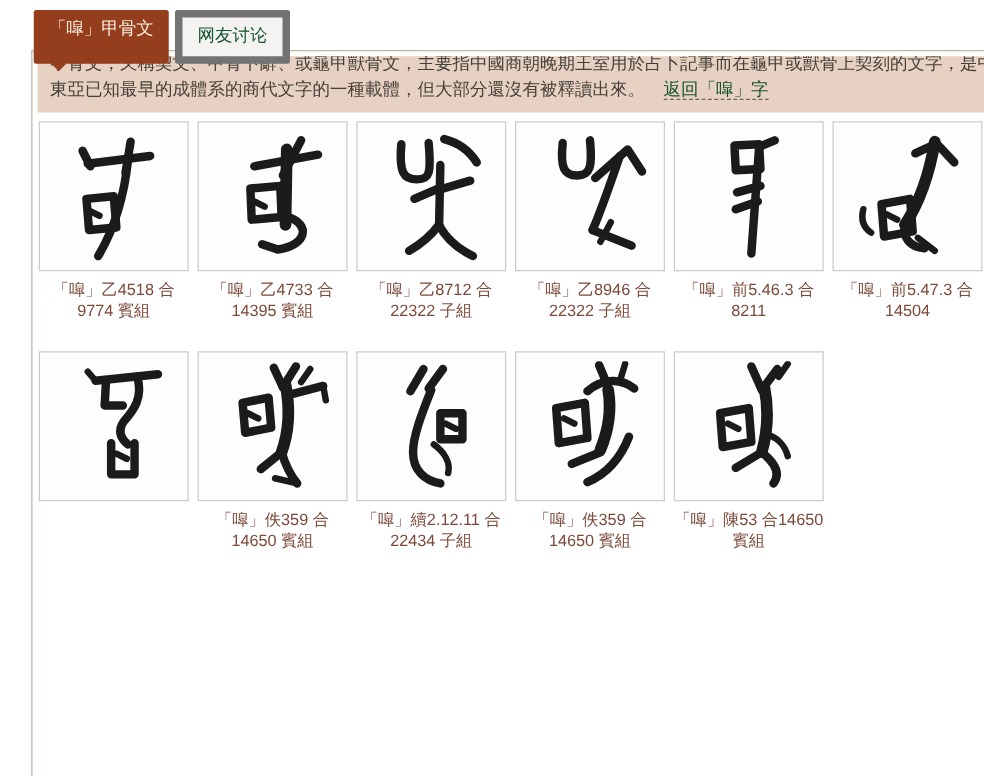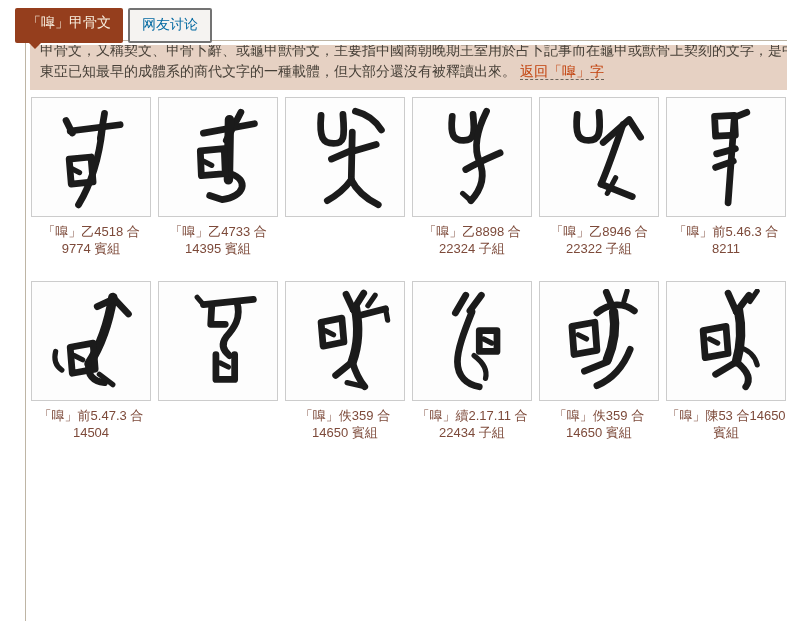--- a/index.html
+++ b/index.html
@@ -2,35 +2,35 @@
 <html><head>
 <meta charset="utf-8">
 <style>
   * { margin:0; padding:0; box-sizing:border-box; }
   html,body { width:787px; height:621px; overflow:hidden; background:#fff;
     font-family:"Liberation Sans","DejaVu Sans",sans-serif; }
 
   
   .tabbar { position:absolute; top:8px; left:15px; display:flex; gap:5px; z-index:5; }
   .tab { font-size:14px; padding:6px 12px 7px; cursor:pointer; white-space:nowrap; position:relative; }
-  .tab.active { background:#953e1d; color:#f8efdf; border-radius:2px; }
-  .tab.inactive { background:#f5f3f1; color:#0369a1; border:2px solid #737373; border-radius:2px;text-align:right; }
+  .tab.active { background:#953e1d; color:#f8efdf; border-radius:2px;margin-left:12px; }
+  .tab.inactive { background:#f5f3f1; color:#14532d; border:6px solid #737373; border-radius:2px;text-align:right; }
   .tab-pointer { position:absolute; left:14px; bottom:-6px; width:0; height:0;
     border-left:6px solid transparent; border-right:6px solid transparent; border-top:6px solid #953e1d; }
 
   
   .panel { position:absolute; top:40px; left:25px; width:940px; min-height:600px;
     background:#fff; border:1px solid #beb5a5; padding:4px; }
 
   .desc { background:#e6d1c3; color:#474038; font-size:14px; line-height:21px;
     padding:2px 10px 8px; overflow:hidden; height:45px; }
   .desc-inner { margin-top:-7px; }
   .desc-line { white-space:nowrap; }
-  .back-link { color:#c2410c; text-decoration:none; border-bottom:1px dashed #6b6258;
-    margin-left:0; cursor:pointer; }
+  .back-link { color:#14532d; text-decoration:none; border-bottom:1px dashed #6b6258;
+    margin-left:11px; cursor:pointer; }
 
   
   .grid { margin-top:7px; padding-left:1px; width:762px;
     display:flex; flex-wrap:wrap; column-gap:7px; row-gap:24px; }
   .cell { width:120px; display:flex; flex-direction:column; }
   .imgbox { width:120px; height:120px; border:1px solid #cccccc; background:#fdfdfd;
     display:flex; align-items:center; justify-content:center; cursor:pointer; }
   .imgbox svg { width:104px; height:104px; }
   .cap { margin-top:6px; font-size:13px; line-height:17px; text-align:center;
     color:#7d4a3a; width:120px; }
@@ -98,34 +98,24 @@
         <svg viewBox="0 0 100 100">
           <path d="M27 10 C25 32 29 37 39 37 C49 37 50 32 48 9"></path>
           <path d="M60 6 C72 9 80 16 85 24"></path>
           <path d="M57 26 L56 74"></path>
             <path d="M37 52 L58 43"></path>
             <path d="M56 45 L80 38"></path>
           <path d="M56 72 C62 84 72 91 82 96"></path>
             <path d="M56 72 C48 83 40 88 33 92"></path>
         </svg>
       </div>
-    </figure>
-
-
-    <figure class="cell">
-      <div class="imgbox">
-        <svg viewBox="0 0 100 100">
-          <path d="M31 11 C29 29 32 34 42 34 C52 34 53 28 51 9"></path>
-          <path d="M64 6 C56 22 51 40 57 54 C63 68 60 80 49 92"></path>
-          <path d="M44 62 C56 55 68 50 77 46"></path>
-          <path class="thin" d="M49 92 L41 85"></path>
-        </svg>
-      </div>
-      <figcaption class="cap">「噑」乙8898 合22324 子組</figcaption>
-    </figure>
+      <figcaption class="cap">「噑」乙8712 合22322 子組</figcaption>
+    </figure>
+
+
 
     <figure class="cell">
       <div class="imgbox">
         <svg viewBox="0 0 100 100">
           <path d="M29 9 C27 28 30 34 40 34 C50 34 52 28 50 7"></path>
           <path d="M54 36 L79 14 L90 31"></path>
           <path d="M73 19 C65 42 59 60 52 76"></path>
           <path d="M52 76 L82 88"></path>
             <path class="thin" d="M66 70 L58 85"></path>
         </svg>
@@ -199,21 +189,21 @@
       <div class="imgbox">
         <svg viewBox="0 0 100 100">
           <path d="M34 23 L44 6"></path>
             <path d="M48 21 L59 6"></path>
           <path d="M50 22 C42 42 36 58 36 70 C36 84 45 92 57 94"></path>
           <path d="M57 40 L74 40 L74 60 L57 60 Z"></path>
             <path class="thin" d="M61 48 L69 52"></path>
           <path class="thin" d="M52 64 C60 70 65 78 63 86"></path>
         </svg>
       </div>
-      <figcaption class="cap">「噑」續2.17.11 合22434 子組</figcaption>
+      <figcaption class="cap">「噑」續2.12.11 合22434 子組</figcaption>
     </figure>
 
     <figure class="cell">
       <div class="imgbox">
         <svg viewBox="0 0 100 100">
           <path d="M48 23 C60 13 74 13 84 21"></path>
           <path d="M62 15 L57 3"></path>
             <path class="thin" d="M74 12 L77 2"></path>
           <path class="thick" d="M64 22 C67 40 63 56 58 68"></path>
           <path d="M58 70 L36 79"></path>

